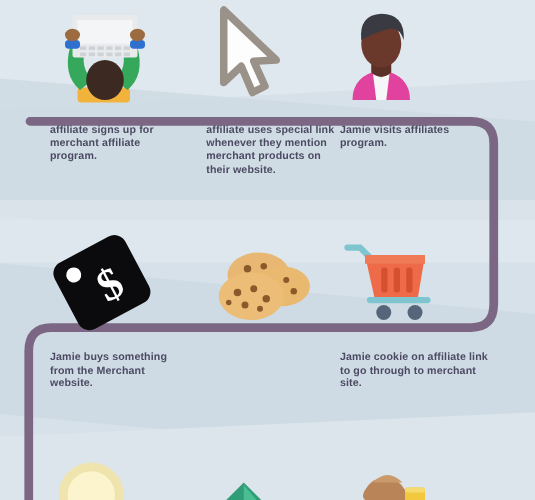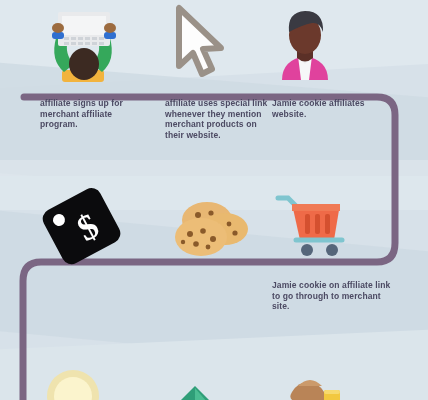--- a/index.html
+++ b/index.html
@@ -115,36 +115,37 @@
       <div class="icon-box">
         <svg width="66" height="84" viewBox="0 0 66 84">
           <path d="M10 78 q0 -20 23 -24 q23 4 23 24 z" fill="#e0429d"></path>
           <path d="M26 54 h14 l-3 24 h-8 z" fill="#f6f7f8"></path>
           <path d="M26 54 l7 8 l7 -8 l-3 -3 h-8 z" fill="#eceef0"></path>
           <path d="M25 42 h16 v14 q-8 7 -16 0 z" fill="#5b3027"></path>
           <ellipse cx="33" cy="33" rx="16" ry="19" fill="#6b392c"></ellipse>
           <path d="M17 30 q-2 -20 16 -21 q19 0 18 21 q-3 -10 -11 -9 q-10 2 -23 9 z" fill="#3a3a42"></path>
         </svg>
       </div>
-      <div class="caption">Jamie cookie affiliates website.</div>
+      <div class="caption">Jamie visits affiliates program.</div>
     </div>
   </div>
 
   <div class="row row2">
 
     <div class="cell c1">
       <div class="icon-box">
         <svg width="92" height="84" viewBox="0 0 92 84">
           <g transform="rotate(-28 46 44)">
             <path d="M20 12 h44 a10 10 0 0 1 10 10 v40 a10 10 0 0 1 -10 10 h-44 a10 10 0 0 1 -10 -10 v-40 a10 10 0 0 1 10 -10 z" fill="#0b0b0d"></path>
             <circle cx="25" cy="26" r="6" fill="#fff"></circle>
             <text x="47" y="58" font-family="'Liberation Serif',serif" font-size="36" font-weight="bold" fill="#fff" text-anchor="middle">$</text>
           </g>
         </svg>
       </div>
+      <div class="caption">Jamie buys something from the Merchant website.</div>
     </div>
 
     <div class="cell c2">
       <div class="icon-box">
         <svg width="92" height="84" viewBox="0 0 92 84">
           <ellipse cx="42" cy="38" rx="25" ry="18" fill="#e8b773"></ellipse>
           <g fill="#8a5a2a">
             <circle cx="33" cy="33" r="3"></circle>
               <circle cx="46" cy="31" r="2.6"></circle>
             <circle cx="53" cy="41" r="3"></circle>

